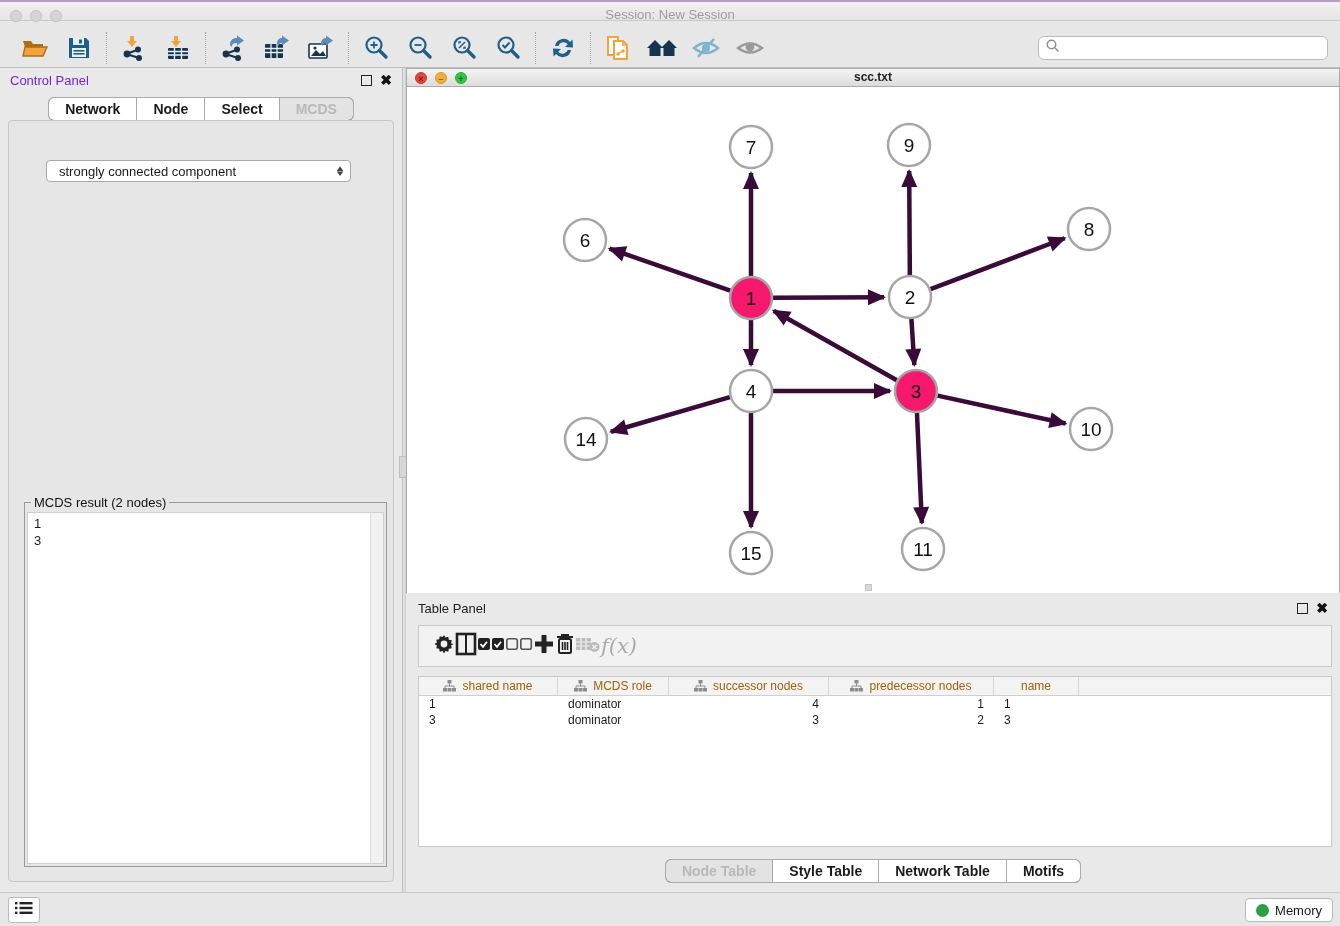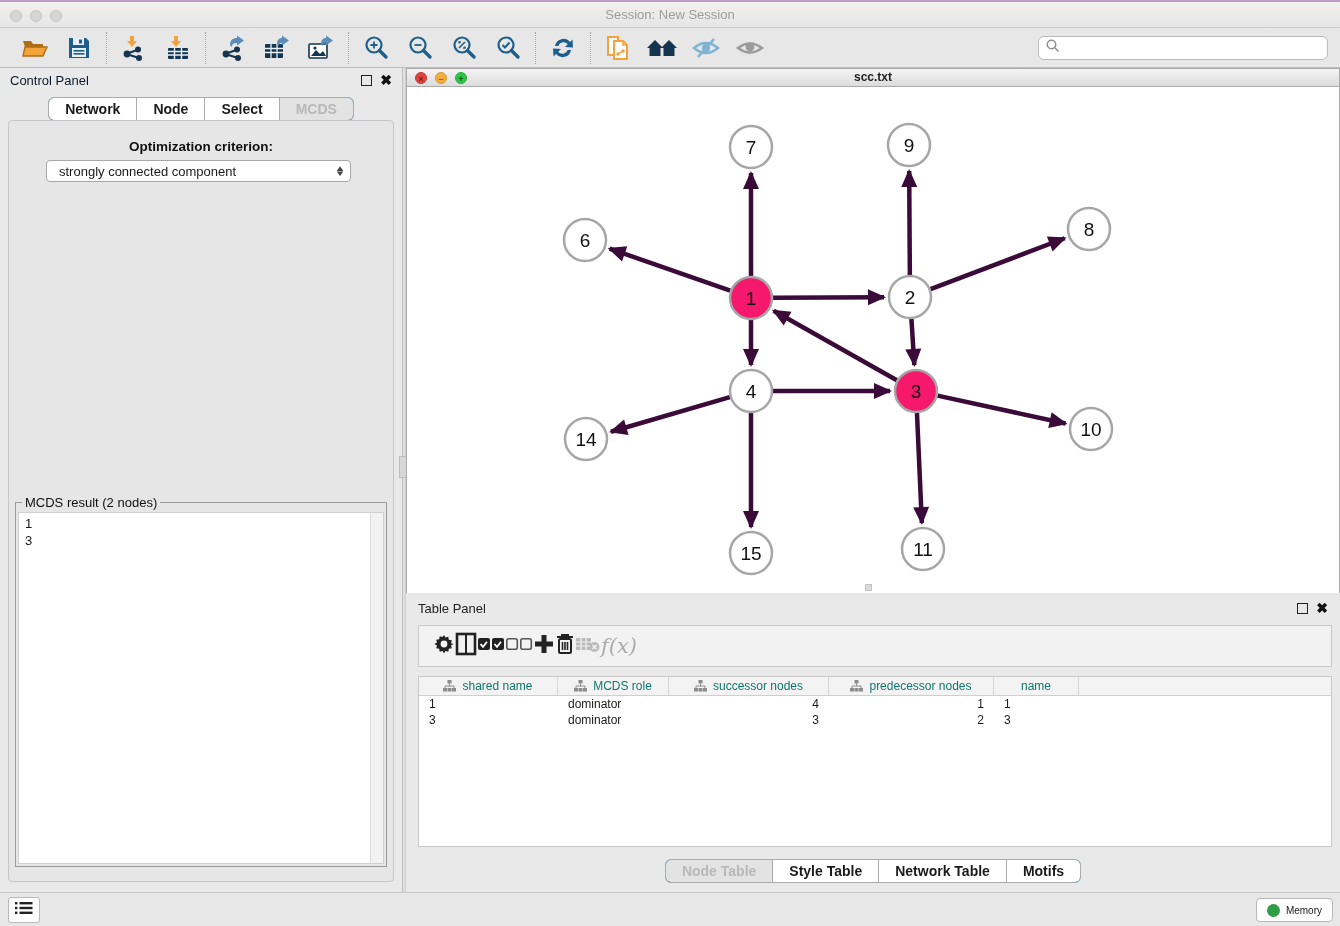--- a/index.html
+++ b/index.html
@@ -1,20 +1,20 @@
 <!DOCTYPE html>
 <html><head>
 <meta charset="utf-8">
 <style>
   * { margin:0; padding:0; box-sizing:border-box; }
   html,body { width:1340px; height:926px; overflow:hidden; }
   body { font-family:"Liberation Sans", sans-serif; background:#E7E7E7; color:#1a1a1a; position:relative; }
 
   
-  .titlebar { position:absolute; top:0; left:0; right:0; height:28px;
+  .titlebar { position:absolute; top:0; left:0; right:0; height:21px;
     background:linear-gradient(#F1F1F1,#E5E5E5); border-top:2px solid #B99BC5;
     border-bottom:1px solid #C9C9C9; text-align:center; }
   .titlebar .win-title { line-height:26px; font-size:13px; color:#9c9c9c; }
   .traffic { position:absolute; left:10px; top:8px; display:flex; gap:8px; }
   .traffic i { width:12px; height:12px; border-radius:50%; background:#D6D6D6; border:1px solid #C2C2C2; }
 
   
   .toolbar { position:absolute; top:28px; left:0; right:0; height:40px; background:#E7E7E7;
     border-bottom:1px solid #BEBEBE; display:flex; align-items:center; padding:0 8px; }
   .tb-group { display:flex; align-items:center; gap:14px; padding:0 12px; }
@@ -28,21 +28,21 @@
 
   
   .main { position:absolute; top:68px; bottom:34px; left:0; right:0; }
   .control-panel { position:absolute; left:0; top:0; bottom:0; width:402px; background:#E9E9E9; }
   .v-splitter { position:absolute; left:402px; top:0; bottom:0; width:4px; background:#E0E0E0; border-left:1px solid #BFBFBF; border-right:1px solid #CFCFCF; }
   .v-splitter .grip { position:absolute; top:388px; left:-4px; width:10px; height:22px; background:#D7D7D7; border:1px solid #BDBDBD; }
   .right-pane { position:absolute; left:406px; right:0; top:0; bottom:0; }
 
   
   .cp-header { height:24px; display:flex; align-items:center; padding:0 10px; }
-  .cp-title { font-size:13px; color:#0f172a; }
+  .cp-title { font-size:13px; color:#6d28d9; }
   .panel-ctrls { margin-left:auto; display:flex; gap:8px; align-items:center; }
   .panel-ctrls .float-btn { width:11px; height:11px; border:1.5px solid #222; display:inline-block; cursor:pointer; }
   .panel-ctrls .close-btn { font-size:14px; font-weight:bold; color:#111; cursor:pointer; line-height:11px; }
 
   .cp-tabs { position:absolute; top:29px; left:0; right:0; display:flex; justify-content:center; }
   .seg-group { display:flex; border:1px solid #ABABAB; border-radius:6px; overflow:hidden; background:#0369a1; }
   .seg { padding:3px 16px; font-size:14px; font-weight:700; background:#fff; border-right:1px solid #ABABAB; cursor:pointer; white-space:nowrap; }
   .seg:last-child { border-right:none; }
   .seg.disabled-look { background:#E3E3E3; color:#B8B8B8; }
 
@@ -52,21 +52,21 @@
   .dropdown { position:absolute; left:37px; right:42px; top:39px; height:22px; background:#fff;
     border:1px solid #A8A8A8; border-radius:4px; display:flex; align-items:center; padding:0 6px 0 12px; cursor:pointer; }
   .dropdown .dd-text { flex:1; font-size:13px; }
   .dd-arrows { display:flex; flex-direction:column; align-items:center; line-height:5px; color:#444; }
   .dd-arrows span { font-size:8px; transform:scaleX(1.4); }
   .cp-buttons { position:absolute; top:72px; left:0; right:0; display:flex; justify-content:center; gap:14px; }
   .cp-btn { min-width:95px; padding:3px 14px; background:#fff; border:1px solid #A8A8A8; border-radius:5px;
     font-size:13px; text-align:center; cursor:pointer; font-family:"Liberation Sans",sans-serif; }
 
   .mcds-fieldset { position:absolute; left:4px; right:6px; top:374px; bottom:14px;
-    border:1px solid #9a9a9a; margin:0 0 0 2px; padding:0; }
+    border:1px solid #9a9a9a; margin:0 0 0 11px; padding:0; }
   .mcds-fieldset legend { font-size:13px; color:#111; margin-left:6px; padding:0 3px; }
   .mcds-inner { position:absolute; left:2px; right:2px; top:2px; bottom:2px; background:#fff; border:1px solid #D0D0D0; }
   .mcds-text { position:absolute; left:0; top:0; right:14px; bottom:0; font-family:"Liberation Sans",sans-serif;
     font-size:13px; line-height:17px; padding:2px 0 0 6px; white-space:pre; }
   .mcds-scroll { position:absolute; right:0; top:0; bottom:0; width:13px; background:#F2F2F2; border-left:1px solid #DDD; }
 
   
   .net-window { position:absolute; left:0; right:0; top:0; height:525px; background:#fff; border:1px solid #ABABAB; }
   .net-titlebar { height:18px; background:linear-gradient(#F4F4F4,#DCDCDC); border-bottom:1px solid #ABABAB; position:relative; }
   .net-title { text-align:center; font-size:12px; font-weight:700; color:#222; line-height:17px; }
@@ -82,34 +82,34 @@
   .table-panel { position:absolute; left:0; right:0; top:527px; bottom:0; background:#E9E9E9; }
   .tp-header { height:26px; display:flex; align-items:center; padding:0 12px; }
   .tp-title { font-size:13px; color:#222; }
   .tp-toolbar { position:absolute; left:12px; right:8px; top:30px; height:42px; background:#F2F2F2;
     border:1px solid #C9C9C9; display:flex; align-items:center; padding:0 14px; }
   .tp-ico { display:flex; align-items:center; justify-content:center; cursor:pointer; }
   .fx { font-family:"DejaVu Serif", serif; font-style:italic; font-size:21px; color:#ABABAB; }
 
   .node-table { position:absolute; left:12px; right:8px; top:81px; bottom:45px; background:#fff; border:1px solid #C9C9C9; overflow:hidden; }
   .nt-headrow { display:grid; grid-template-columns:139px 111px 160px 165px 85px 1fr; background:#F3F3F3; border-bottom:1px solid #CFCFCF; height:19px; }
-  .nt-hcell { position:relative; border-right:1px solid #D6D6D6; font-size:12px; display:flex; align-items:center; justify-content:center; gap:6px; color:#0f766e; }
+  .nt-hcell { position:relative; border-right:1px solid #D6D6D6; font-size:12px; display:flex; align-items:center; justify-content:center; gap:6px; color:#a16207; }
   .nt-hcell:last-child { border-right:none; }
   .nt-row { display:grid; grid-template-columns:139px 111px 160px 165px 85px 1fr; height:16px; background:#fff; }
   .nt-cell { font-size:12px; line-height:16px; padding:0 10px; white-space:nowrap; overflow:hidden; }
   .al { text-align:left; } .ar { text-align:right; }
 
   .tp-tabs { position:absolute; left:0; right:0; bottom:9px; display:flex; justify-content:center; }
 
   
   .statusbar { position:absolute; bottom:0; left:0; right:0; height:34px; background:#E7E7E7; border-top:1px solid #C6C6C6; }
   .sb-left-btn { position:absolute; left:8px; top:4px; width:32px; height:26px; background:#FDFDFD; border:1px solid #B9B9B9; border-radius:3px;
     display:flex; align-items:center; justify-content:center; cursor:pointer; }
   .memory-btn { position:absolute; right:7px; top:5px; height:24px; background:#FDFDFD; border:1px solid #B9B9B9; border-radius:4px;
-    display:flex; align-items:center; gap:6px; padding:0 10px; font-size:10px; cursor:pointer; }
+    display:flex; align-items:center; gap:6px; padding:0 10px; font-size:13px; cursor:pointer; }
   .memory-dot { width:13px; height:13px; border-radius:50%; background:#2E9E44; }
 </style>
 </head>
 <body>
 
 <div class="titlebar">
   <div class="traffic">
     <i></i>
     <i></i>
     <i></i>
@@ -315,21 +315,20 @@
     </div>
     <div class="cp-tabs">
       <div class="seg-group">
         <span class="seg">Network</span>
         <span class="seg">Node</span>
         <span class="seg">Select</span>
         <span class="seg disabled-look">MCDS</span>
       </div>
     </div>
     <div class="cp-box">
-      <div class="opt-label">Optimization criterion:</div>
       <div class="dropdown">
         <span class="dd-text">strongly connected component</span>
         <span class="dd-arrows">
             <span>▲</span>
             <span>▼</span>
           </span>
       </div>
       <fieldset class="mcds-fieldset">
         <legend>MCDS result (2 nodes)</legend>
         <div class="mcds-inner">

